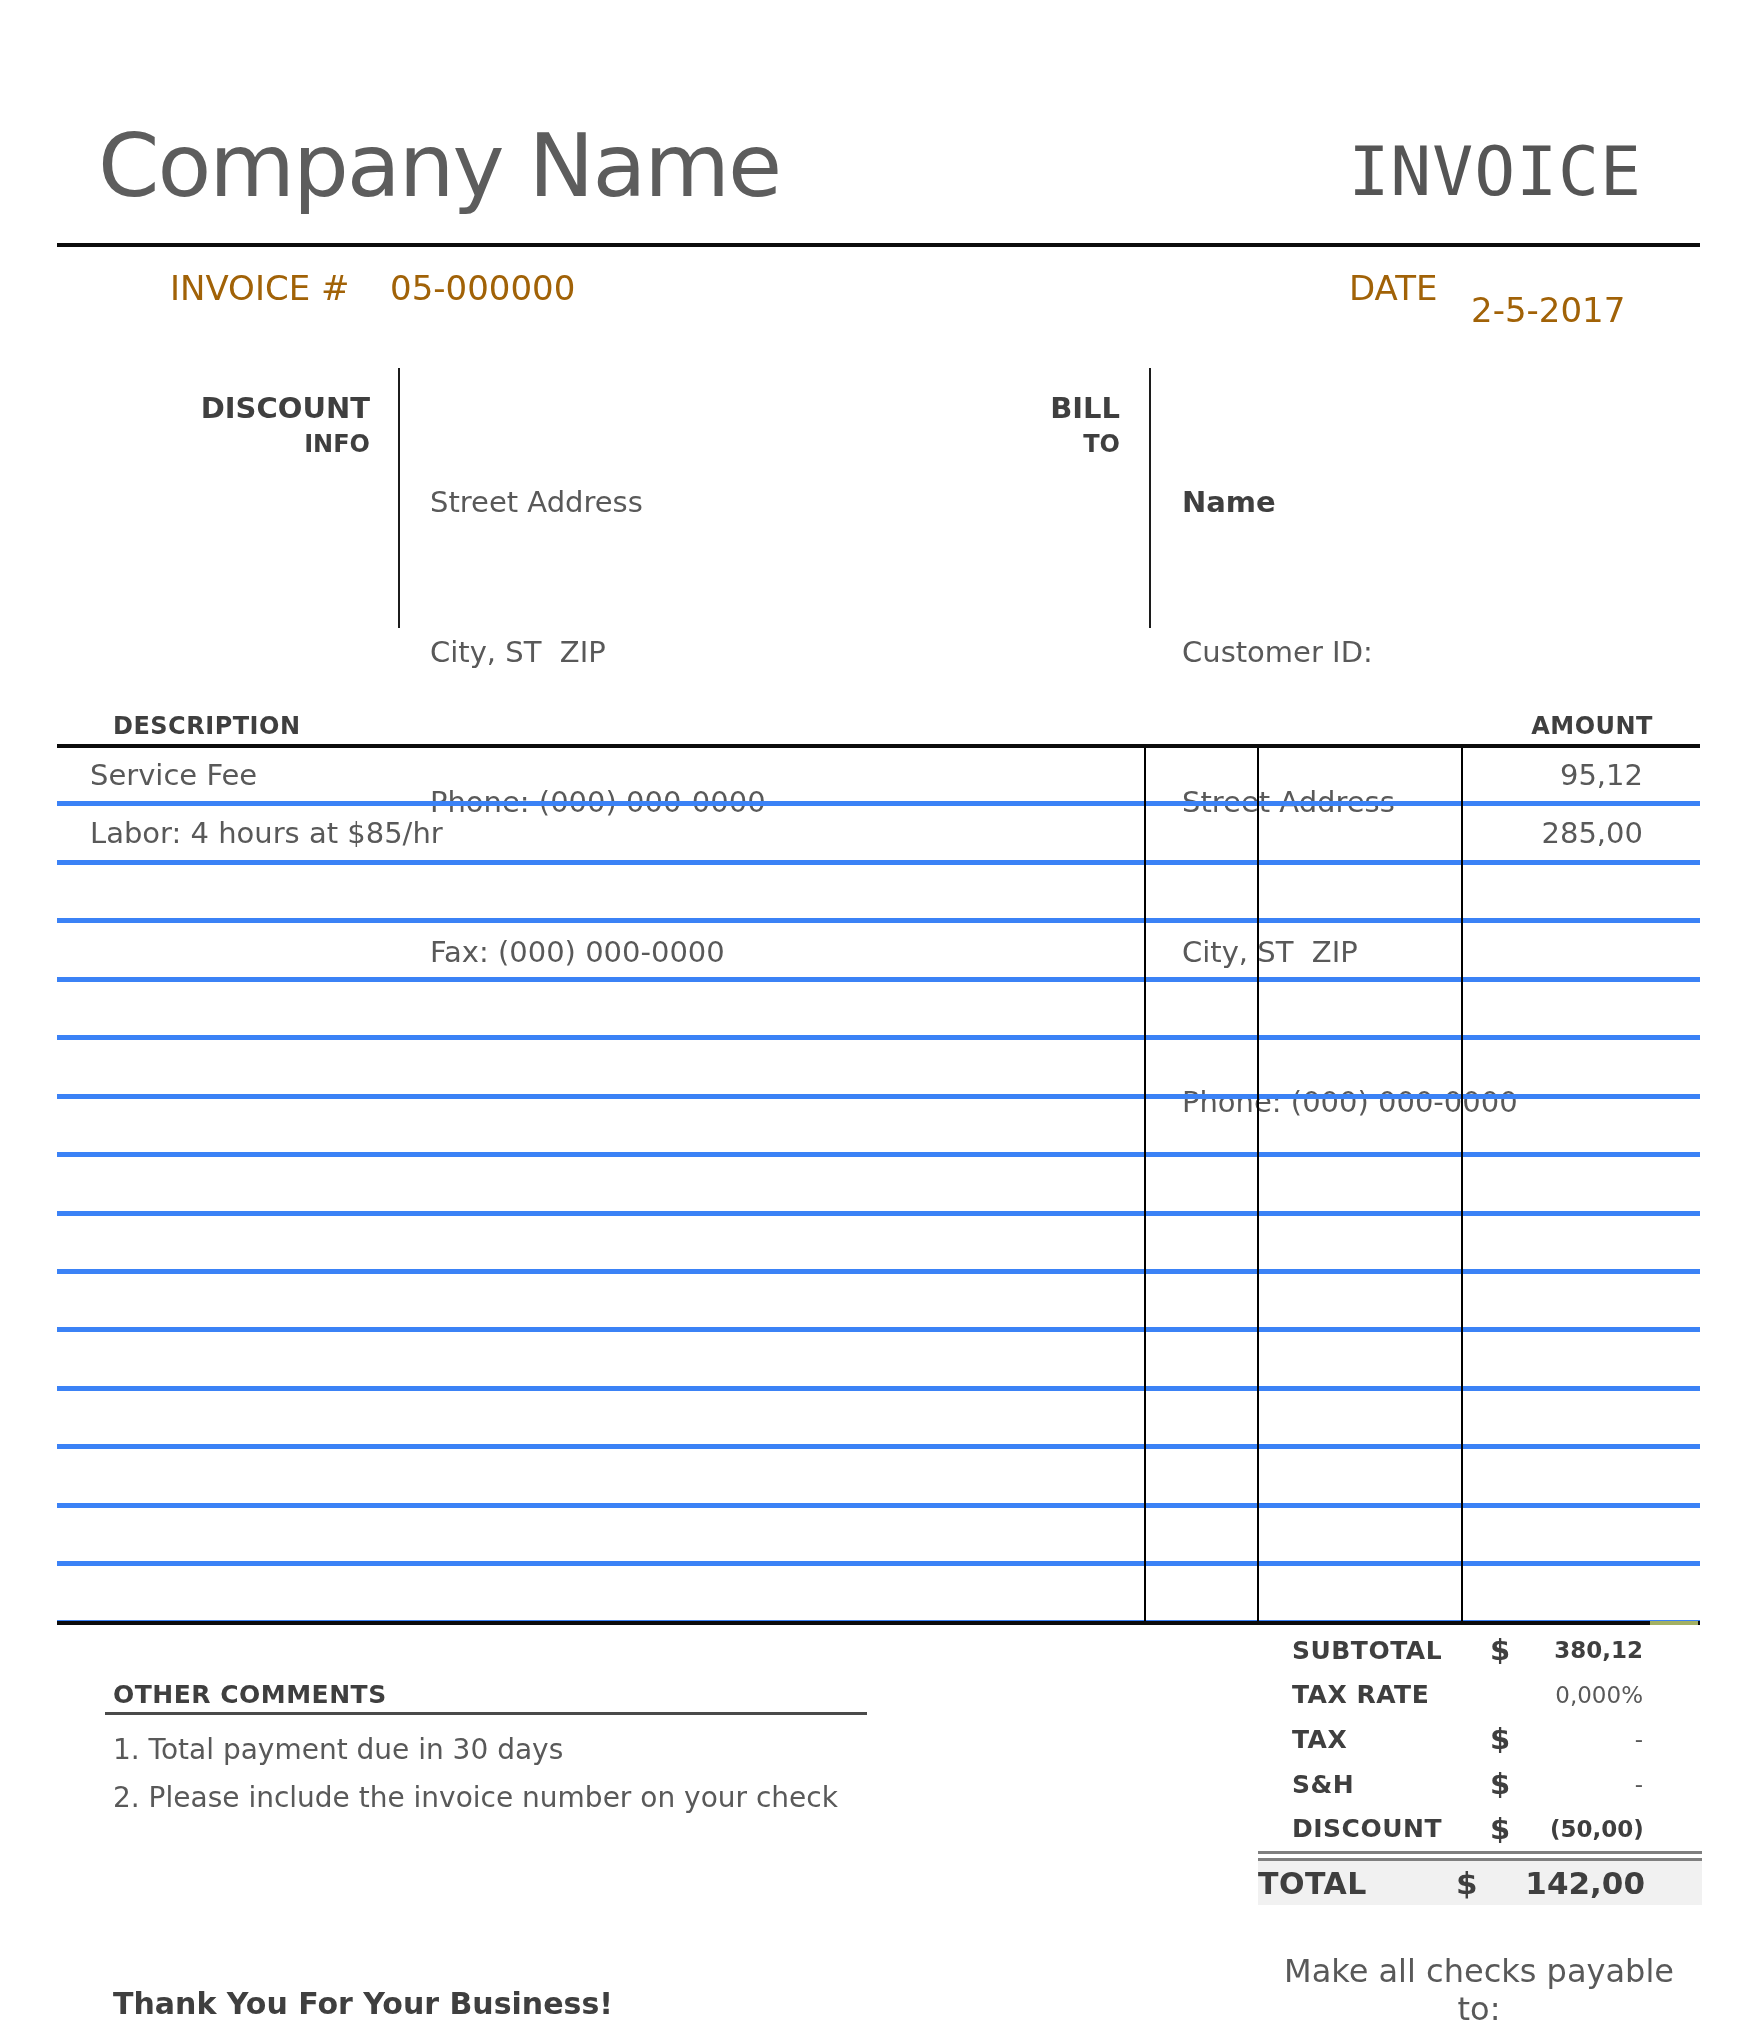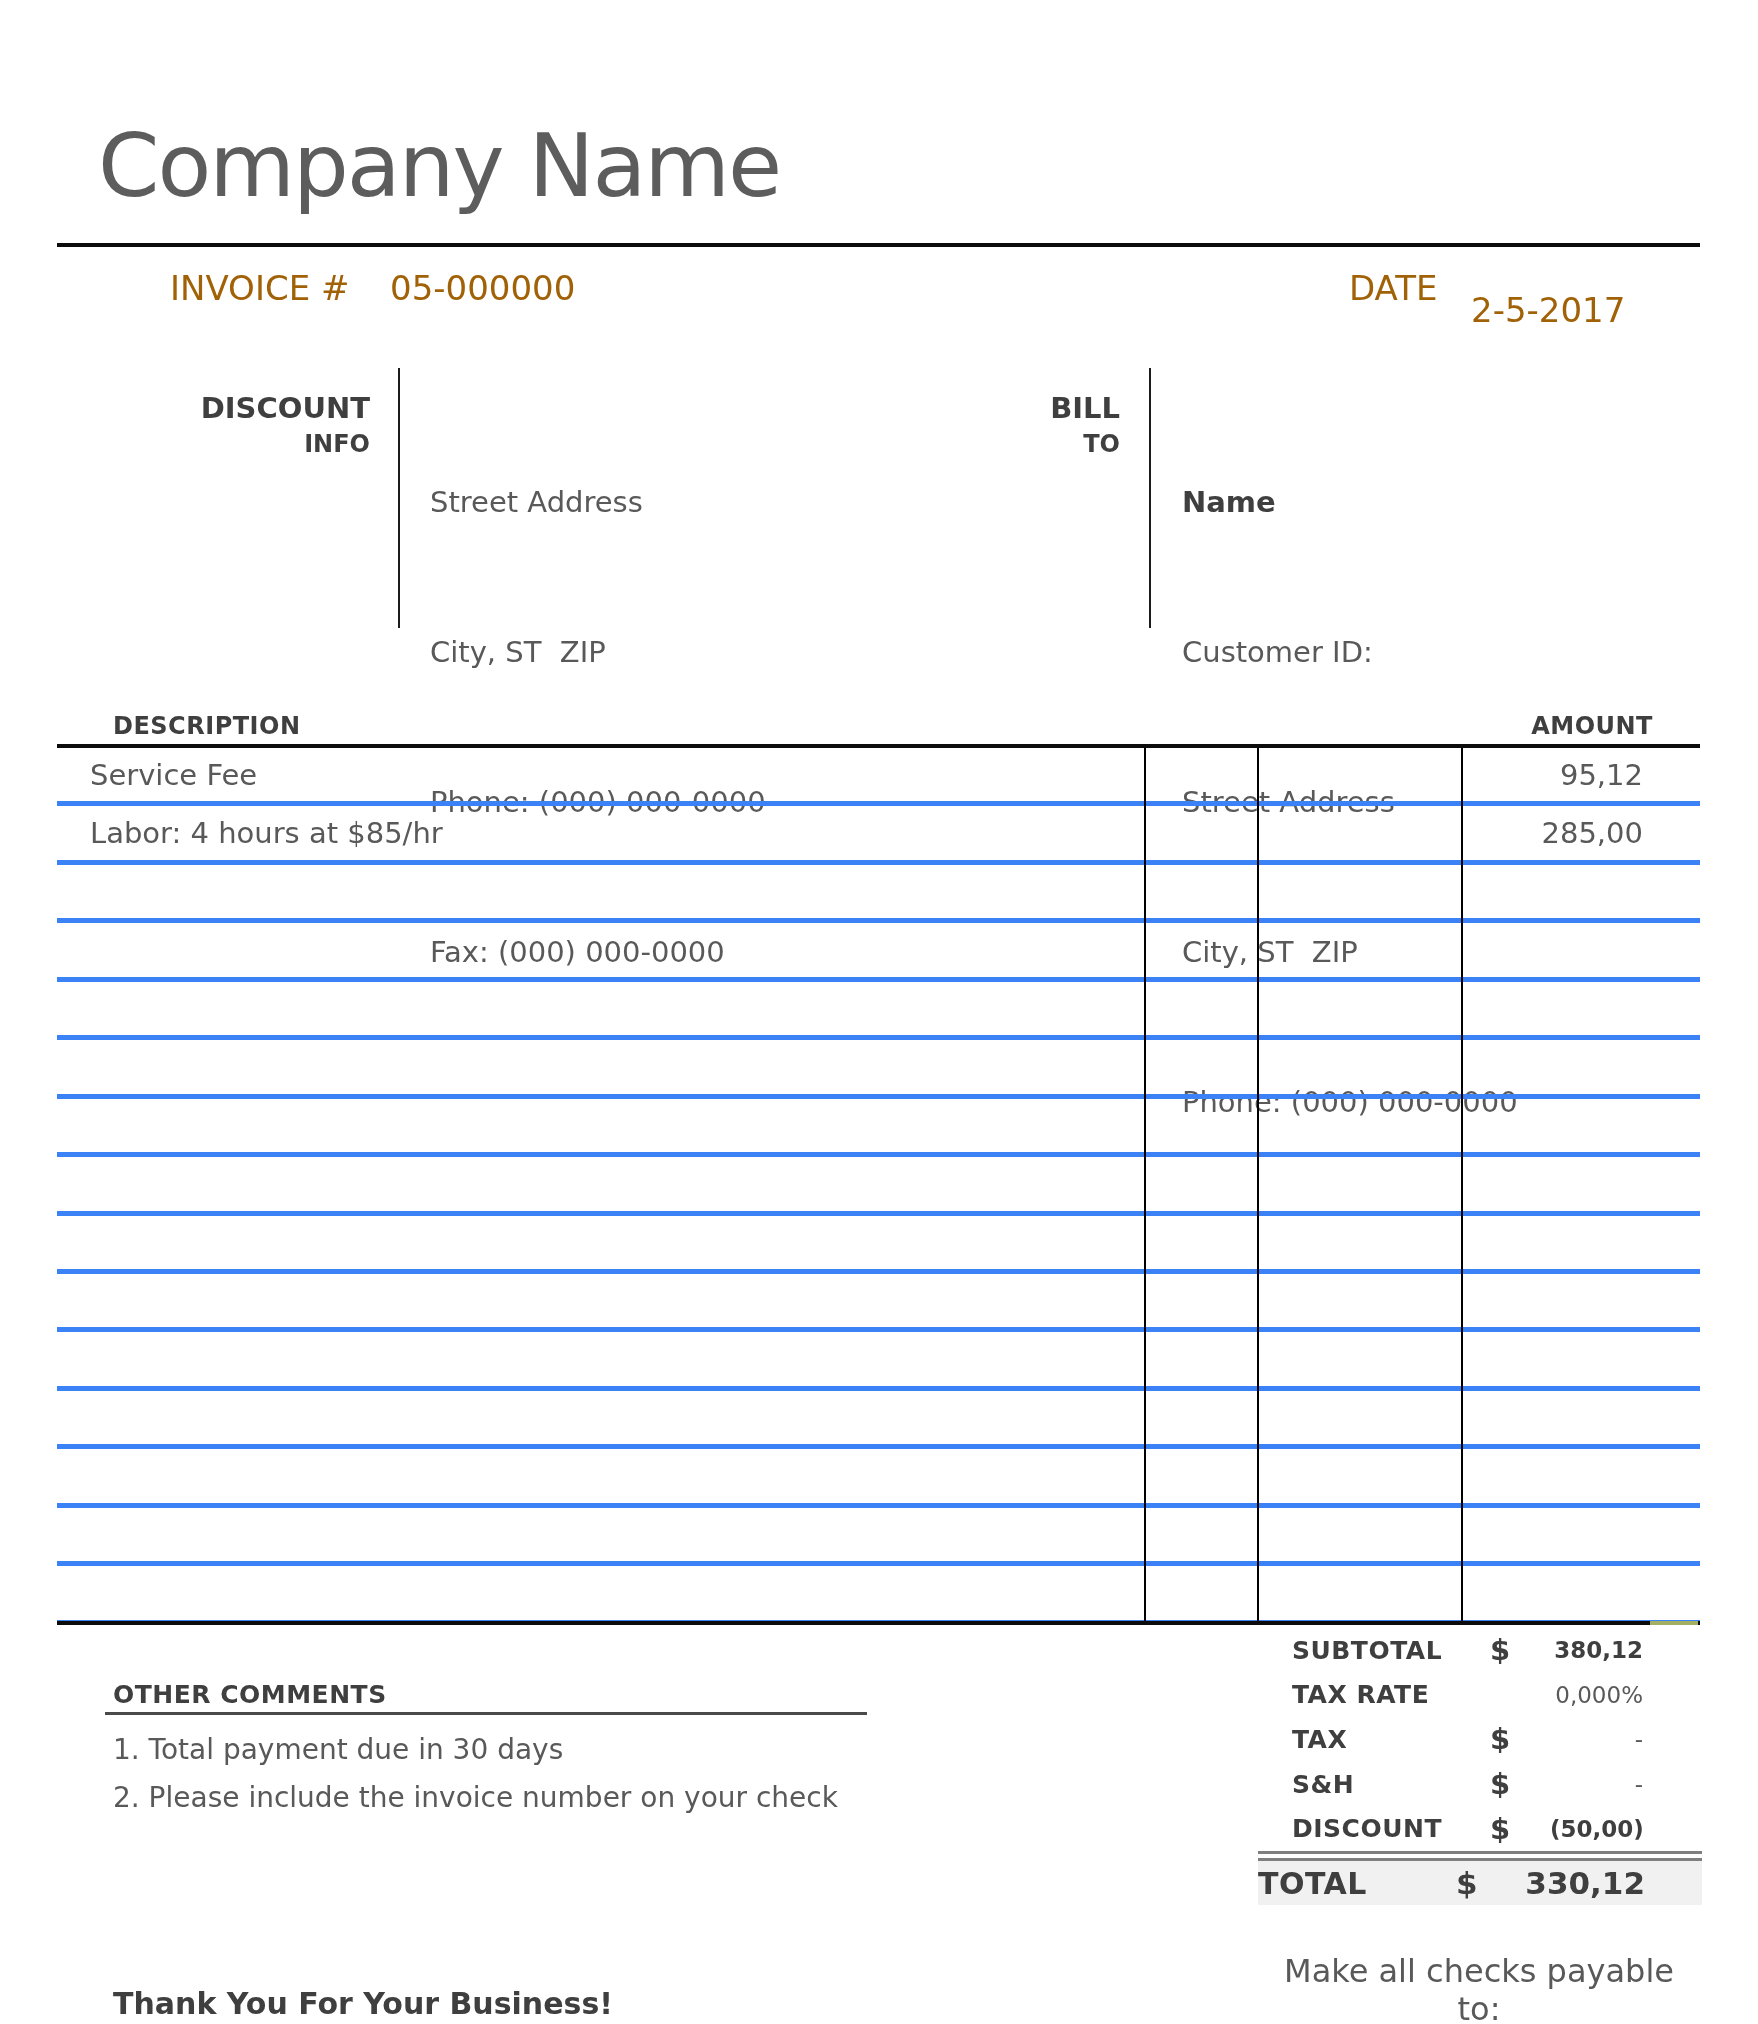--- a/index.html
+++ b/index.html
@@ -75,20 +75,21 @@
   .payable-line1{font-size:32px;color:#595959;}
   .payable-line2{font-size:30px;font-weight:bold;color:#474747;margin-top:8px;}
   .thankyou{left:113px;top:1986px;font-size:30px;font-weight:bold;color:#3f3f3f;}
 </style>
 </head>
 <body>
 
 <div class="page">
 
   <div class="abs company-name">Company Name</div>
+  <div class="abs invoice-title">INVOICE</div>
   <div class="abs header-rule"></div>
 
   <div class="abs meta meta-invoice-label">INVOICE #</div>
   <div class="abs meta meta-invoice-number">05-000000</div>
   <div class="abs meta meta-date-label">DATE</div>
   <div class="abs meta meta-date-value">2-5-2017</div>
 
   <div class="abs side-label mailing-label">
     <div class="l1">DISCOUNT</div>
     <div class="l2">INFO</div>
@@ -223,21 +224,21 @@
     <div class="t-row">
       <div class="t-label">DISCOUNT</div>
       <div class="t-cur">$</div>
       <div class="t-val bold">(50,00)</div>
     </div>
   </div>
   <div class="abs dbl-line"></div>
   <div class="abs total-band" style="background: rgb(241, 241, 241);">
     <div class="t-label">TOTAL</div>
     <div class="t-cur">$</div>
-    <div class="t-val">330,12</div>
+    <div class="t-val">142,00</div>
   </div>
 
   <div class="abs comments-title">OTHER COMMENTS</div>
   <div class="abs comments-rule"></div>
   <div class="abs comments-list">
     <div>1. Total payment due in 30 days</div>
     <div>2. Please include the invoice number on your check</div>
   </div>
 
   <div class="abs payable">

